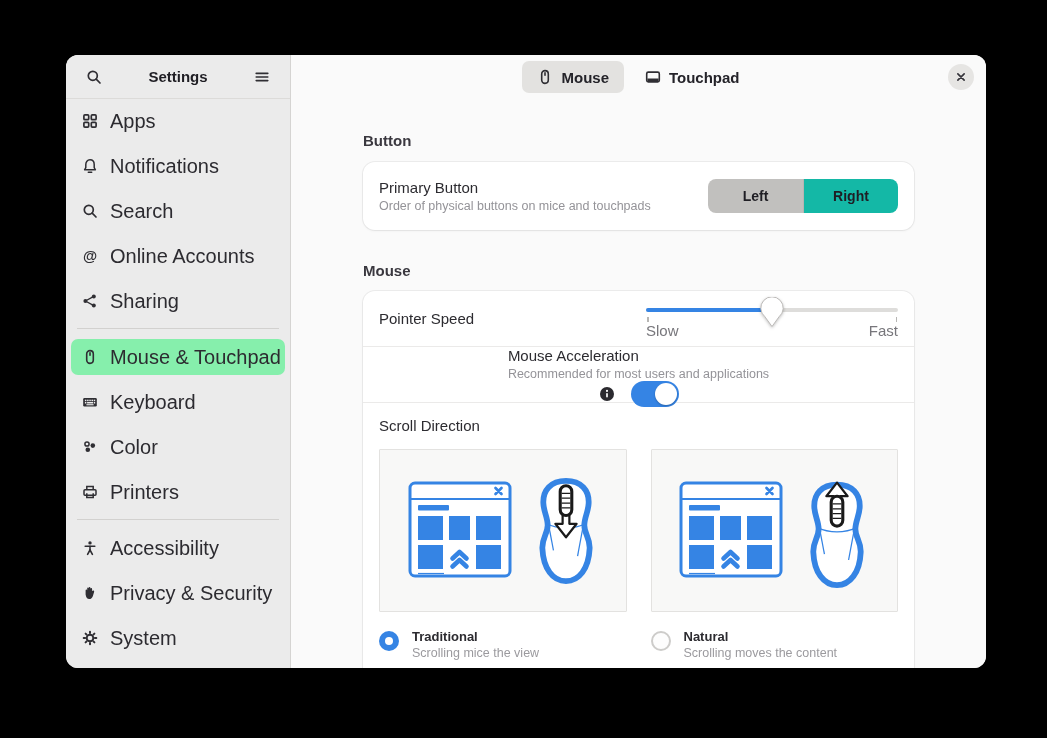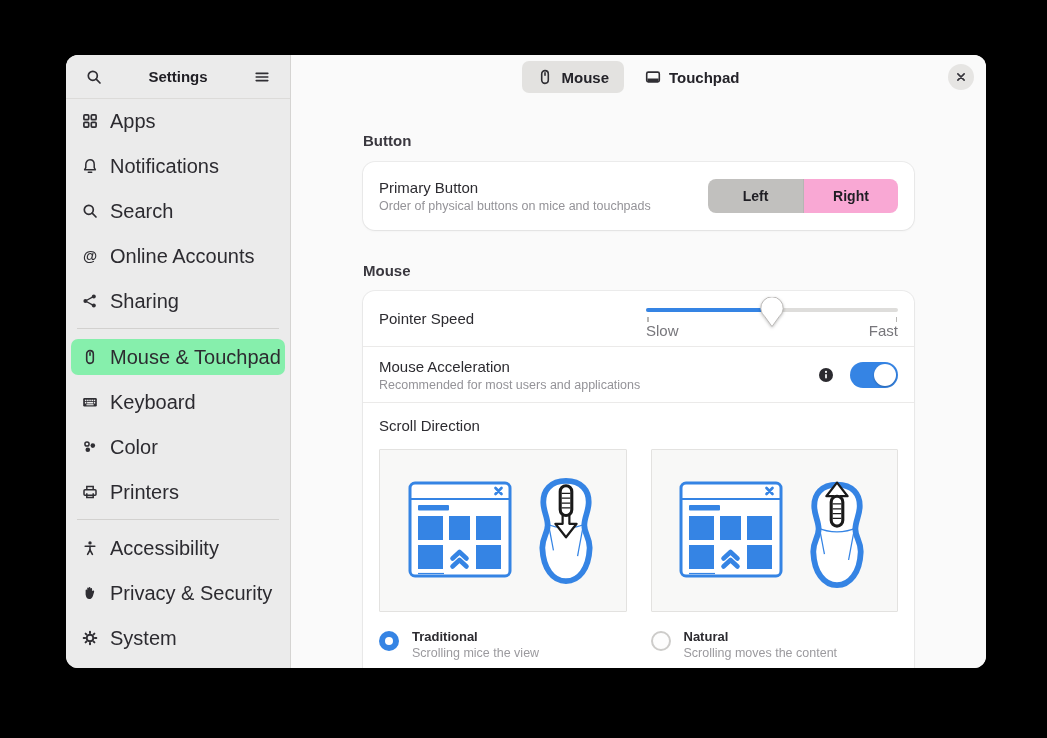--- a/index.html
+++ b/index.html
@@ -49,38 +49,38 @@
   .divider { height:1px; background:#ebeae9; }
 
   .row { display:flex; align-items:center; padding:0 16px; }
   .row-titles { flex:1; min-width:0; }
   .row-title { font-size:15px; color:#2c2b30; }
   .row-sub { font-size:12.5px; color:#949398; margin-top:3px; }
 
   .row-primary { height:68px; }
   .seg { display:flex; border-radius:8px; overflow:hidden; }
   .seg-btn { width:95px; height:34px; display:flex; align-items:center; justify-content:center;
-             font-size:14px; font-weight:bold; color:#1f1e24; background:#f9a8d4; cursor:pointer; }
+             font-size:14px; font-weight:bold; color:#1f1e24; background:#14b8a6; cursor:pointer; }
   .seg-btn + .seg-btn { border-left:1px solid #b6b5b3; }
   .seg-btn.active { background:#c1c0be; }
 
   .row-speed { height:55px; }
   .slider { position:relative; width:252px; height:50px; flex:0 0 252px; }
   .slider-track { position:absolute; left:0; right:0; top:14px; height:4px; border-radius:2px;
                   background:#dedddb; cursor:pointer; }
   .slider-fill { position:absolute; left:0; top:14px; height:4px; border-radius:2px;
                  background:var(--accent); }
   .slider-handle { position:absolute; top:3px; transform:translateX(-50%);
                    filter:drop-shadow(0 1px 1.5px rgba(0,0,0,0.25)); cursor:pointer; line-height:0; }
   .tick { position:absolute; top:23px; width:1.5px; height:5px; background:#b7b6b4; }
   .tick.min { left:1px; } .tick.max { right:1px; }
   .slider-labels { position:absolute; top:28px; left:0; right:0; display:flex;
                    justify-content:space-between; font-size:15px; color:#77767b; }
 
-  .row-accel { height:55px; }
+  .row-accel { height:55px;flex-direction:column; }
   .accel-controls { display:flex; align-items:center; gap:16px; }
   .info-dot { width:16px; height:16px; display:flex; cursor:pointer; }
   .switch { width:48px; height:26px; border-radius:13px; background:#d0cfcd; position:relative; cursor:pointer; }
   .switch.on { background:var(--accent); }
   .switch .knob { position:absolute; top:2px; left:2px; width:22px; height:22px; border-radius:50%;
                   background:#fff; box-shadow:0 1px 2px rgba(0,0,0,0.25); }
   .switch.on .knob { left:auto; right:2px; }
 
   .scroll-block { padding:14px 16px 20px; }
   .illus-grid { display:flex; gap:24px; margin-top:15px; }

